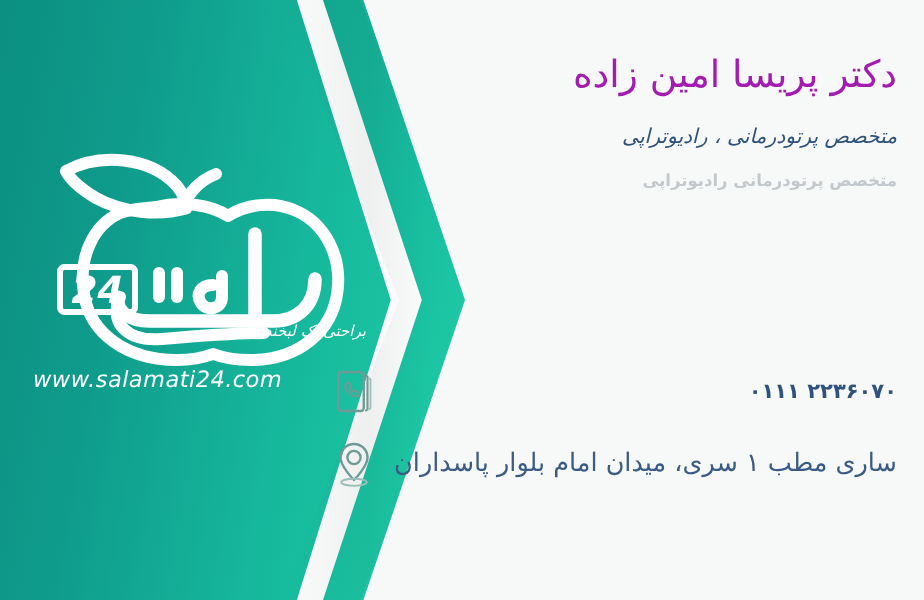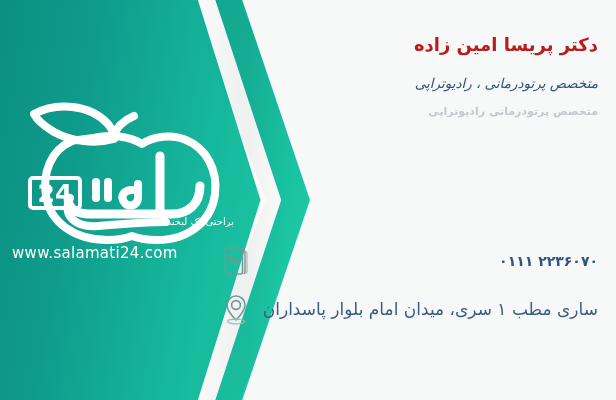--- a/index.html
+++ b/index.html
@@ -91,24 +91,25 @@
     font-family: "DejaVu Sans", sans-serif;
     font-size: 17px;
     font-weight: bold;
     letter-spacing: .2px;
     direction: ltr;
   }
 
   
   .logo-wrap {
     position: absolute;
-    left: 12px;
+    left: 22px;
     top: 98px;
     width: 222px;
     height: 180px;
+    font-style: italic;
   }
   .logo-wrap svg { display: block; }
 
   .logo-url {
     position: absolute;
     left: 0;
     top: 146px;
     width: 222px;
     color: #ffffff;
     font-family: "DejaVu Sans", sans-serif;
@@ -120,24 +121,24 @@
   
   .info {
     position: absolute;
     right: 18px;
     top: 34px;
     width: 378px;
     text-align: right;
     direction: rtl;
   }
   .doctor-name {
-    color: #b91c1c;
-    font-family: "DejaVu Sans", sans-serif;
-    font-size: 18px;
-    font-weight: bold;
+    color: #a21caf;
+    font-family: "DejaVu Sans", sans-serif;
+    font-size: 25px;
+    font-weight: normal;
     line-height: 1.25;
     white-space: nowrap;
   }
   .specialty {
     margin-top: 16px;
     color: #2f527c;
     font-family: "DejaVu Sans", sans-serif;
     font-size: 13.5px;
     line-height: 1.5;
     font-style: italic;

